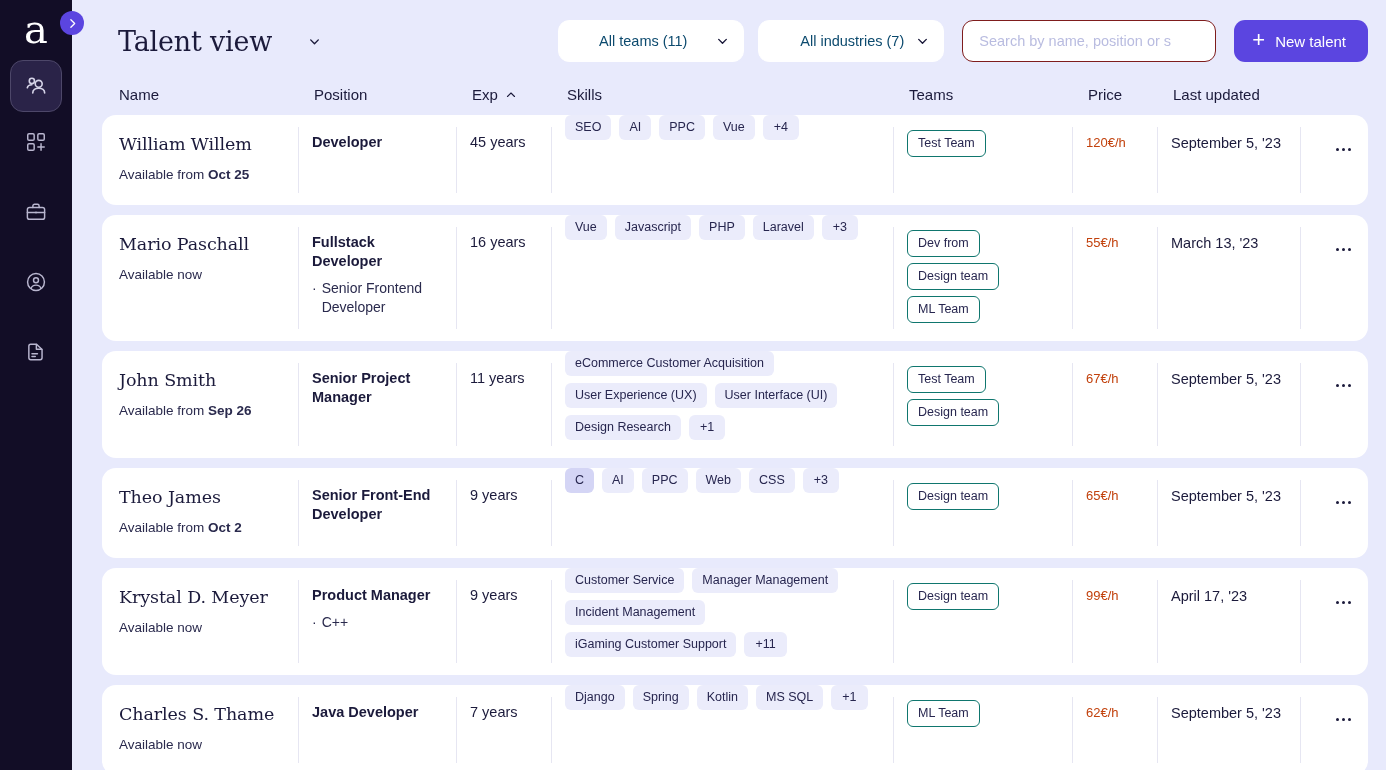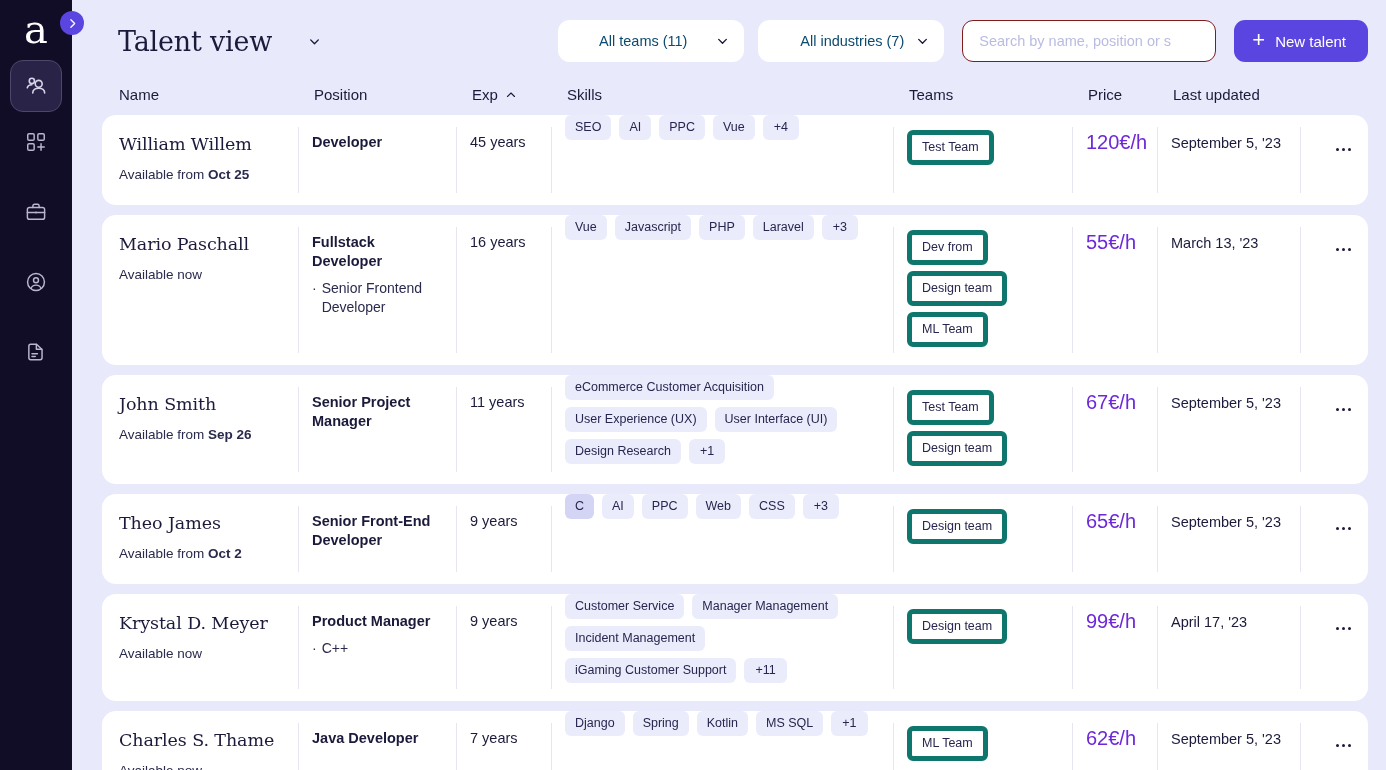--- a/index.html
+++ b/index.html
@@ -310,33 +310,33 @@
   .skill-tag.more { padding: 5px 11px 6px 11px; }
 
   .teams-cell {
     flex-direction: column;
     align-items: flex-start;
     gap: 6px;
     padding-top: 15px;
   }
   .team-tag {
     background: #ffffff;
-    border: 5px solid #0f766e;
+    border: 1px solid #0f766e;
     border-radius: 6px;
     font-size: 12.5px;
     color: #27264f;
     padding: 5px 10px 6px 10px;
     line-height: 14px;
     white-space: nowrap;
     cursor: pointer;
   }
 
   .price-text {
-    font-size: 20px;
-    color: #6d28d9;
+    font-size: 13px;
+    color: #c2410c;
     line-height: 19px;
     white-space: nowrap;
   }
 
   .updated-text {
     font-size: 14.5px;
     color: #1b1a3b;
     line-height: 20px;
   }
 

